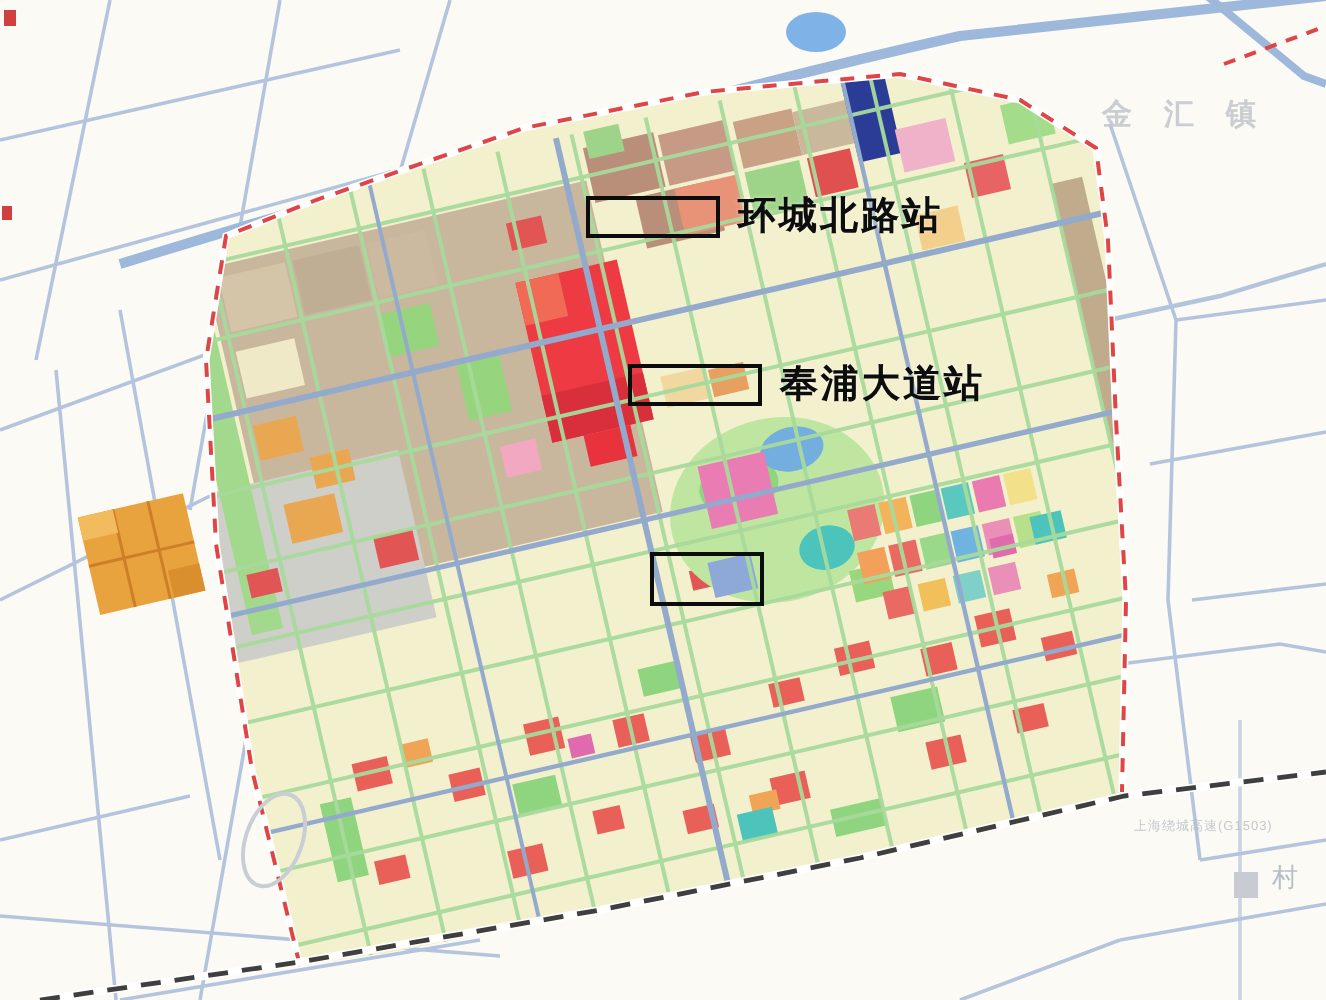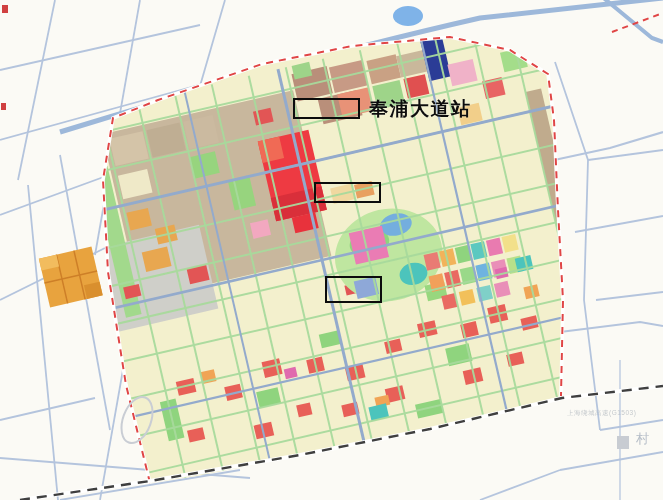--- a/index.html
+++ b/index.html
@@ -243,18 +243,20 @@
     </g>
 
     <rect x="617" y="436" width="12" height="13" fill="#c8ccd2"></rect>
     <ellipse cx="137" cy="420" rx="14" ry="24" fill="none" stroke="#c9cdd4" stroke-width="2" transform="rotate(20 137 420)"></ellipse>
   </svg>
 
   <div class="callout-box" style="left:293px;top:98px;width:67px;height:21px;"></div>
   <div class="callout-box" style="left:314px;top:182px;width:67px;height:21px;"></div>
   <div class="callout-box" style="left:325px;top:276px;width:57px;height:27px;"></div>
 
-  <div class="station-label" style="left:369px;top:98px;">奉浦大道站</div>
-
+  <div class="station-label" style="left:369px;top:98px;">环城北路站</div>
+  <div class="station-label" style="left:390px;top:182px;">奉浦大道站</div>
+
+  <div class="faint-label town-label">金汇镇</div>
   <div class="faint-label village-label">村</div>
   <div class="faint-label expwy-label">上海绕城高速(G1503)</div>
 
 </div>
 
 </body></html>

